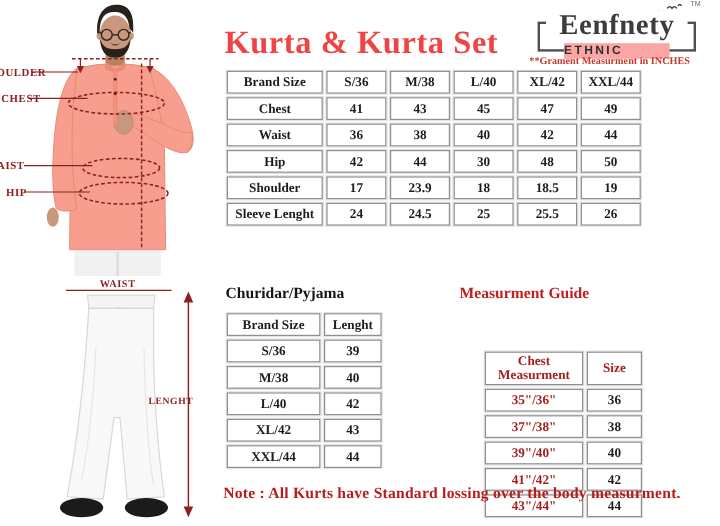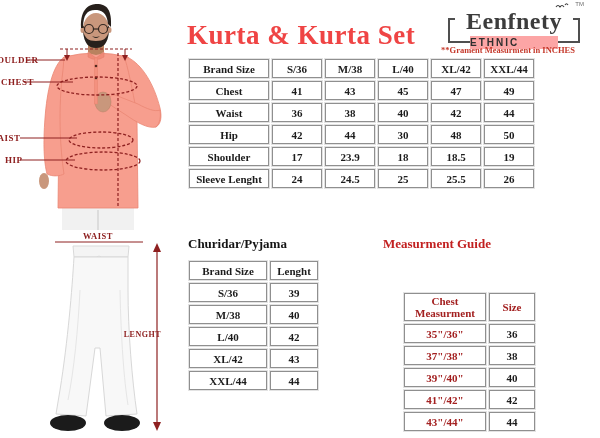--- a/index.html
+++ b/index.html
@@ -280,14 +280,15 @@
         <td class="c0 red">41"/42"</td>
         <td class="cv">42</td>
       </tr>
       <tr>
         <td class="c0 red">43"/44"</td>
         <td class="cv">44</td>
       </tr>
     </tbody>
   </table>
 
+  <div class="bottom-note">Note : All Kurts have Standard lossing over the body measurment.</div>
 
 </div>
 
 </body></html>

